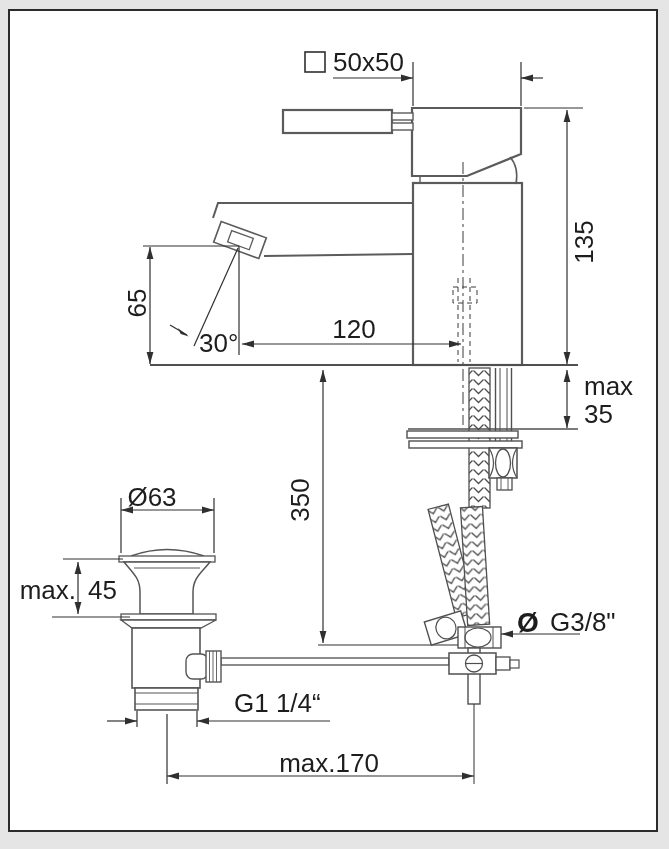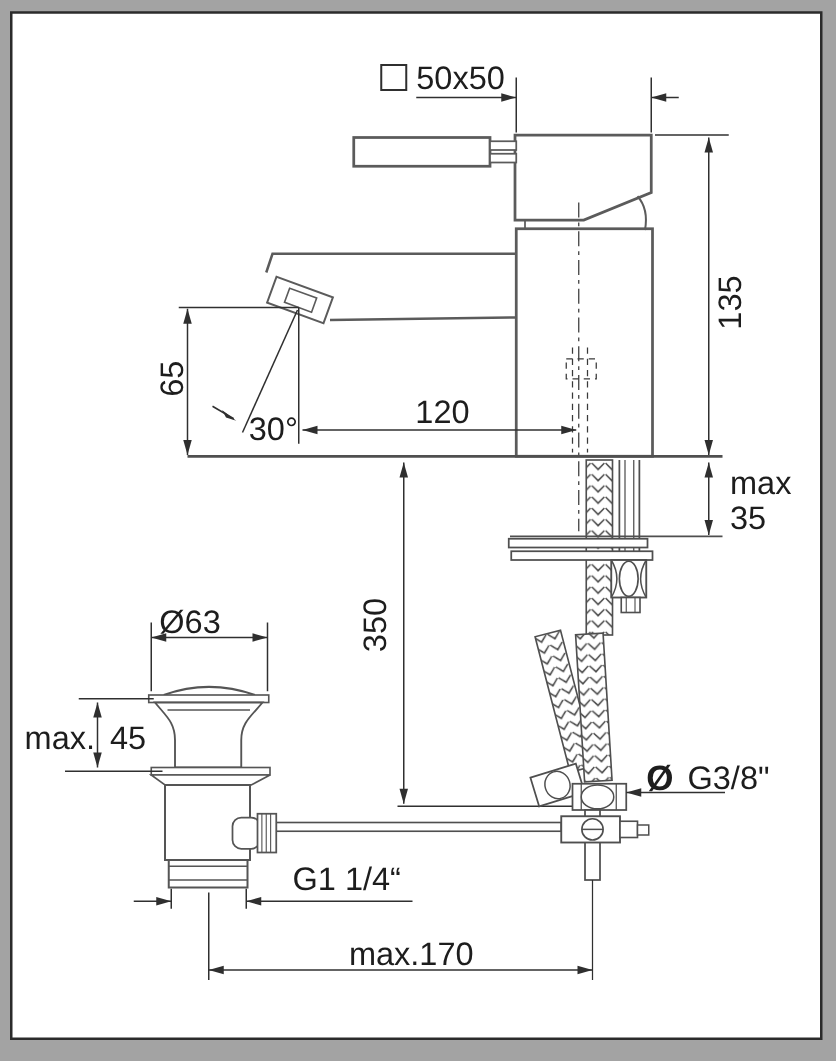--- a/index.html
+++ b/index.html
@@ -1,16 +1,16 @@
 <!DOCTYPE html>
 <html><head>
 <meta charset="utf-8">
 <style>
   html,body{margin:0;padding:0;background:#ffffff;}
-  .page{width:669px;height:849px;position:relative;background:#a3a3a3;overflow:hidden;}
+  .page{width:669px;height:849px;position:relative;background:#e5e5e5;overflow:hidden;}
   svg{display:block;}
   text{font-family:"Liberation Sans","DejaVu Sans",sans-serif;fill:#1d1d1d;font-size:26px;}
   .rot{font-size:26px;}
   .phi{font-weight:bold;font-size:28px;}
 </style>
 </head>
 <body>
 
 <div class="page">
 <svg width="669" height="849" viewBox="0 0 669 849">

